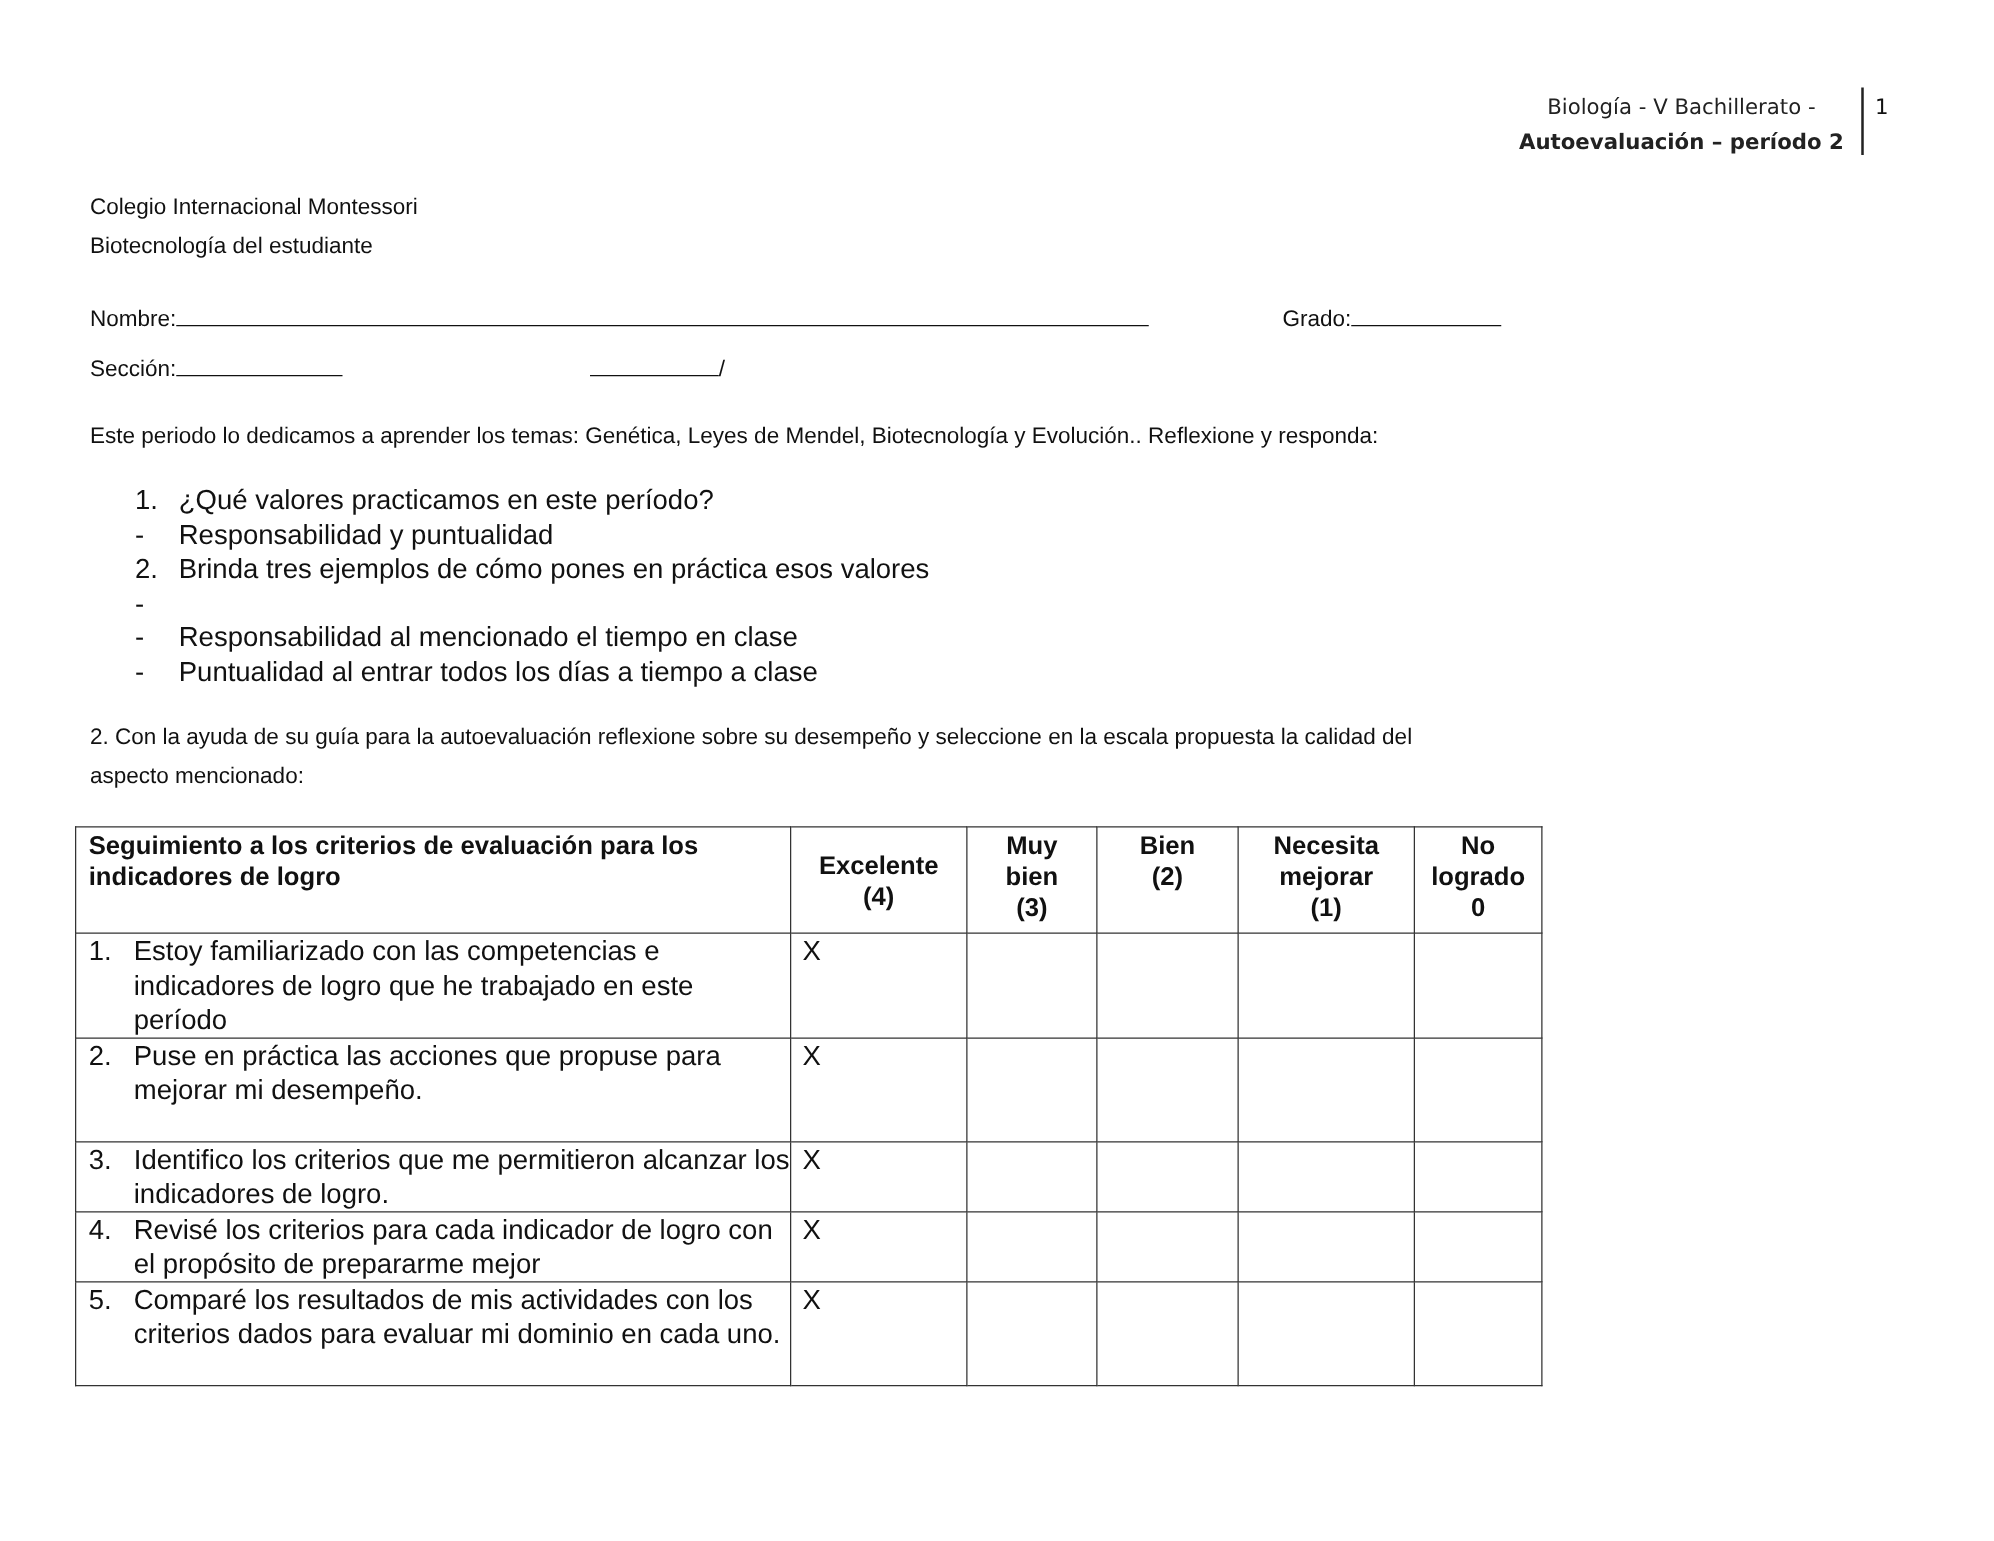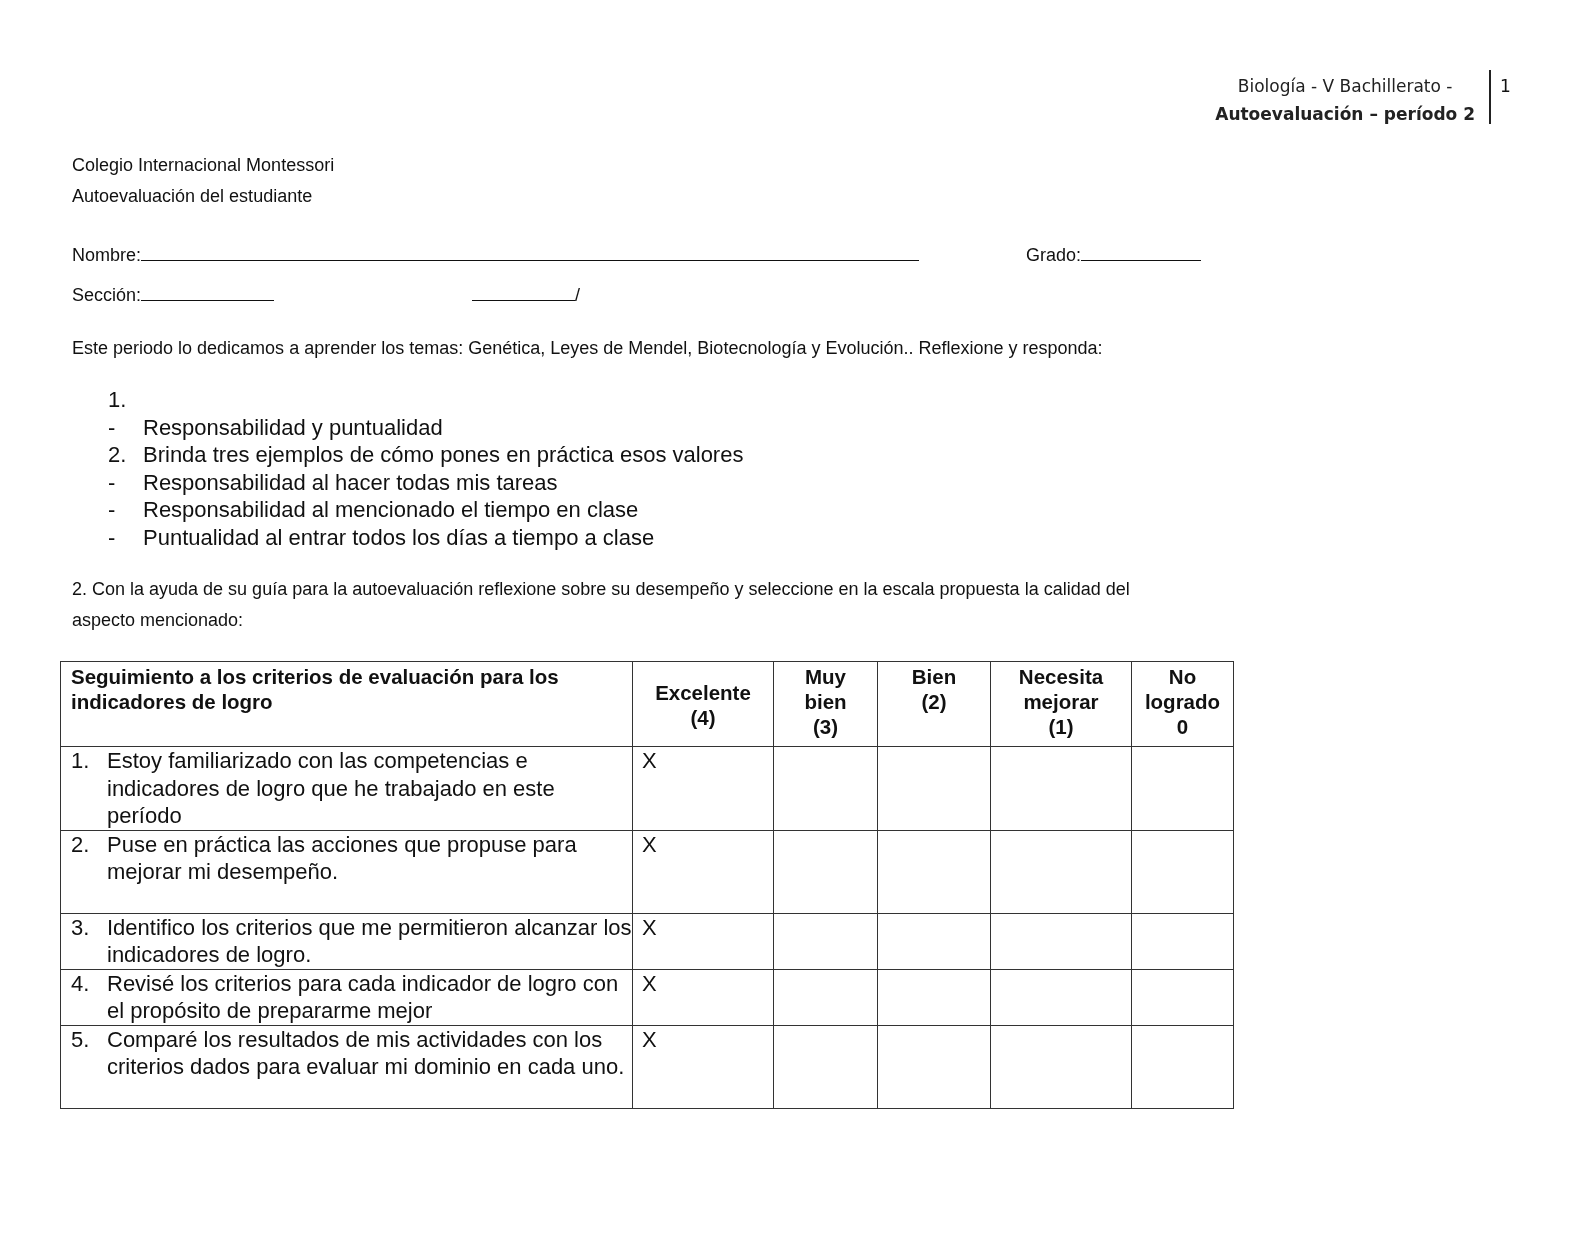--- a/index.html
+++ b/index.html
@@ -26,52 +26,52 @@
 <body>
 
 <div class="hdr">
   <div>Biología  - V Bachillerato -</div>
   <div class="b">Autoevaluación – período 2</div>
 </div>
 <div class="hdr-rule"></div>
 <div class="pgnum">1</div>
 
 <div class="t" style="top:149px">Colegio Internacional Montessori</div>
-<div class="t" style="top:180px">Autoevaluación del estudiante</div>
+<div class="t" style="top:180px">Biotecnología del estudiante</div>
 
 <div class="t" style="top:238px">
   <span>Nombre:</span><span class="blank" style="width:778px"></span>
 </div>
 <div class="t" style="top:238px; left:1026px">
   <span>Grado:</span><span class="blank" style="width:120px"></span>
 </div>
 <div class="t" style="top:278px">
   <span>Sección:</span><span class="blank" style="width:133px"></span>
 </div>
 <div class="t" style="top:278px; left:472px">
   <span class="blank" style="width:103px"></span><span>/</span>
 </div>
 
 <div class="t" style="top:332px">Este periodo lo dedicamos a aprender los temas: Genética, Leyes de Mendel, Biotecnología y Evolución.. Reflexione y responda:</div>
 
 <div class="list">
   <div class="li">
       <span class="mk">1.</span>
+      <span>¿Qué valores practicamos en este período?</span>
     </div>
   <div class="li">
       <span class="mk">-</span>
       <span>Responsabilidad y puntualidad</span>
     </div>
   <div class="li">
       <span class="mk">2.</span>
       <span>Brinda tres ejemplos de cómo pones en práctica esos valores</span>
     </div>
   <div class="li">
       <span class="mk">-</span>
-      <span>Responsabilidad al hacer todas mis tareas</span>
     </div>
   <div class="li">
       <span class="mk">-</span>
       <span>Responsabilidad al mencionado el tiempo en clase</span>
     </div>
   <div class="li">
       <span class="mk">-</span>
       <span>Puntualidad al entrar todos los días a tiempo a clase</span>
     </div>
 </div>

